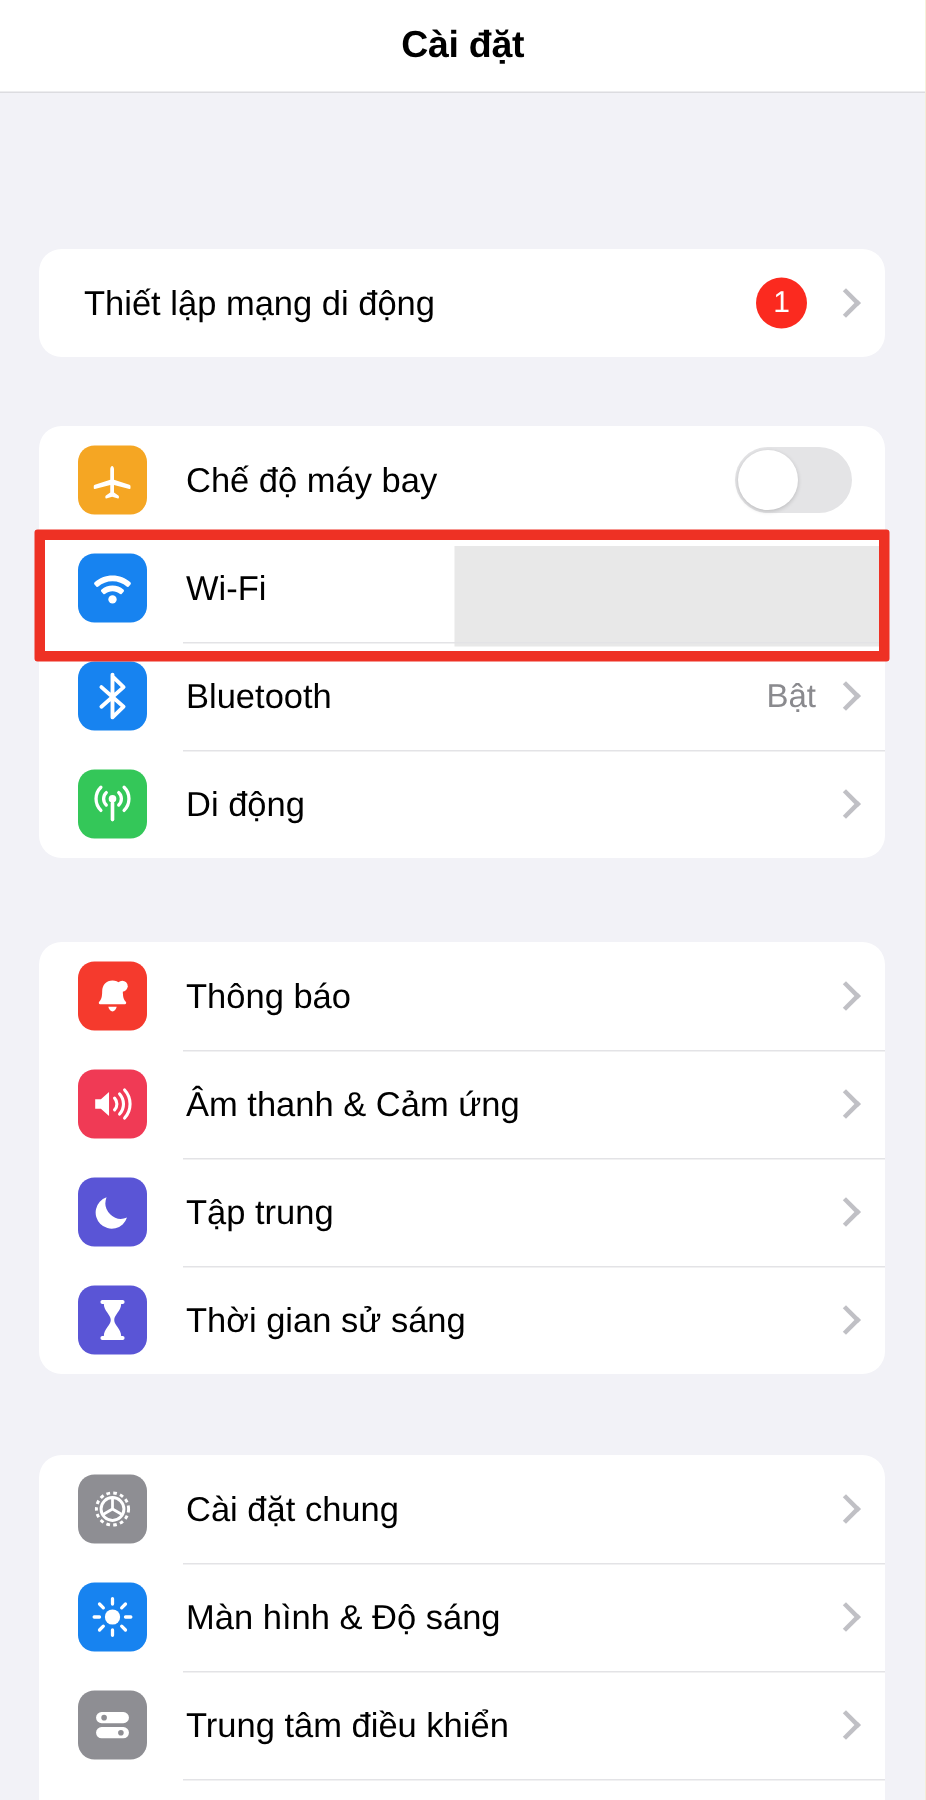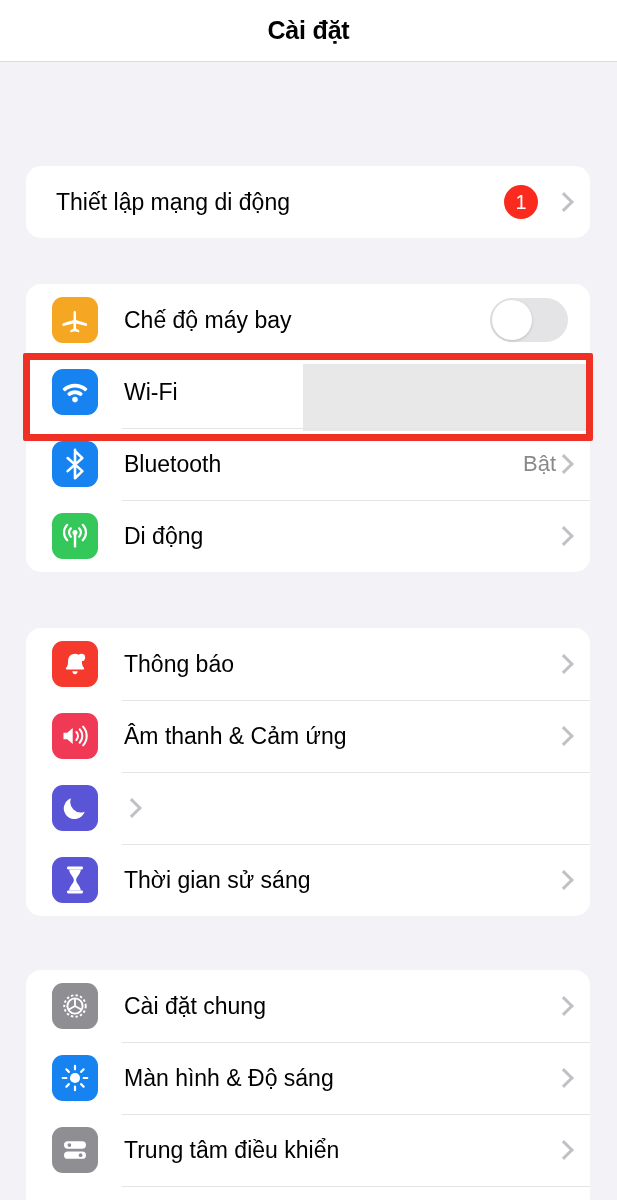--- a/index.html
+++ b/index.html
@@ -92,20 +92,21 @@
     color: #000000;
     white-space: nowrap;
     overflow: hidden;
     text-overflow: ellipsis;
     flex: 1 1 auto;
   }
 
   .value {
     font-size: 22px;
     color: #8a8a8e;
+    margin-right: 12px;
     white-space: nowrap;
   }
 
   .chev {
     flex: 0 0 auto;
     width: 14px;
     height: 24px;
     position: relative;
   }
   .chev::after {
@@ -270,20 +271,21 @@
         <span class="label">Âm thanh &amp; Cảm ứng</span>
         <span class="chev"></span>
       </div>
 
       <div class="row">
         <span class="icon" style="background:#5a55d6;">
           <svg width="28" height="28" viewBox="0 0 24 24" fill="#ffffff">
             <path d="M20.3 15.2A9 9 0 018.6 3.6 9.2 9.2 0 1020.3 15.2z"></path>
           </svg>
         </span>
+        <span class="label">Tập trung</span>
         <span class="chev"></span>
       </div>
 
       <div class="row">
         <span class="icon" style="background:#5a55d6;">
           <svg width="22" height="30" viewBox="0 0 18 26" fill="#ffffff">
             <rect x="2" y="1.4" width="14" height="2.4" rx="1.2"></rect>
             <rect x="2" y="22.2" width="14" height="2.4" rx="1.2"></rect>
             <path d="M4 3.8h10c0 4-4 6.2-4 9.2s4 5.2 4 9.2H4c0-4 4-6.2 4-9.2S4 7.8 4 3.8z"></path>
           </svg>

